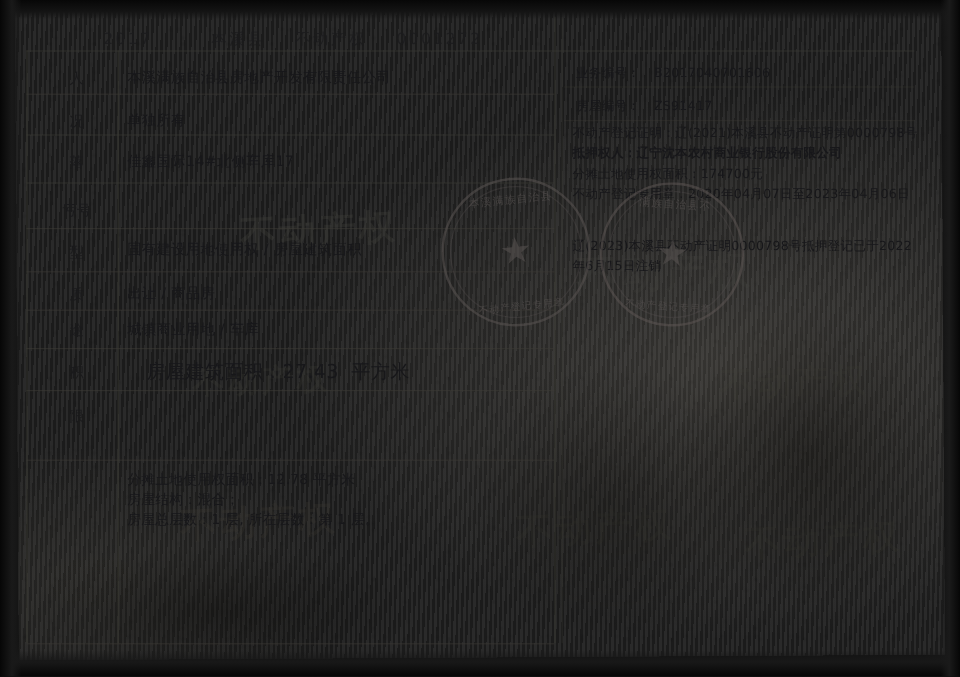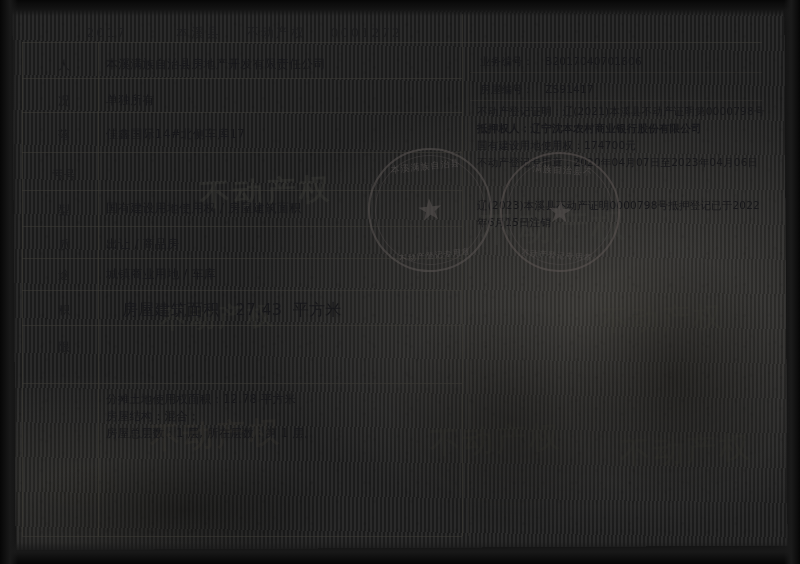--- a/index.html
+++ b/index.html
@@ -217,21 +217,21 @@
     <div class="t" style="left:545px; top:54px;">B2017040701606</div>
 
     <div class="t" style="left:480px; top:82px;">房屋编号：</div>
     <div class="t" style="left:545px; top:82px;">ZS91417</div>
 
     <div class="rule" style="left:470px; top:72px; width:292px; background:rgba(60,58,52,0.35);"></div>
     <div class="rule" style="left:470px; top:100px; width:292px; background:rgba(60,58,52,0.35);"></div>
 
     <div class="t" style="left:477px; top:104px;">不动产登记证明：辽(2021)本溪县不动产证明第0000798号</div>
     <div class="t" style="left:477px; top:121px;font-weight:bold;">抵押权人：辽宁沈本农村商业银行股份有限公司</div>
-    <div class="t" style="left:477px; top:138px;">国有建设用地使用权：174700元</div>
+    <div class="t" style="left:477px; top:138px;">分摊土地使用权面积：174700元</div>
     <div class="t" style="left:477px; top:155px;">不动产登记专用章：2020年04月07日至2023年04月06日</div>
 
     <div class="t" style="left:477px; top:197px; width:286px; white-space:normal; line-height:17px;">辽(2023)本溪县不动产证明0000798号抵押登记已于2022年6月15日注销</div>
   </div>
 
   <div class="seal inner" style="left:368px; top:148px; width:120px; height:120px; transform:rotate(-6deg);">
     <div class="arc top">本溪满族自治县</div>
     <div class="star">★</div>
     <div class="arc bot">不动产登记专用章</div>
   </div>

